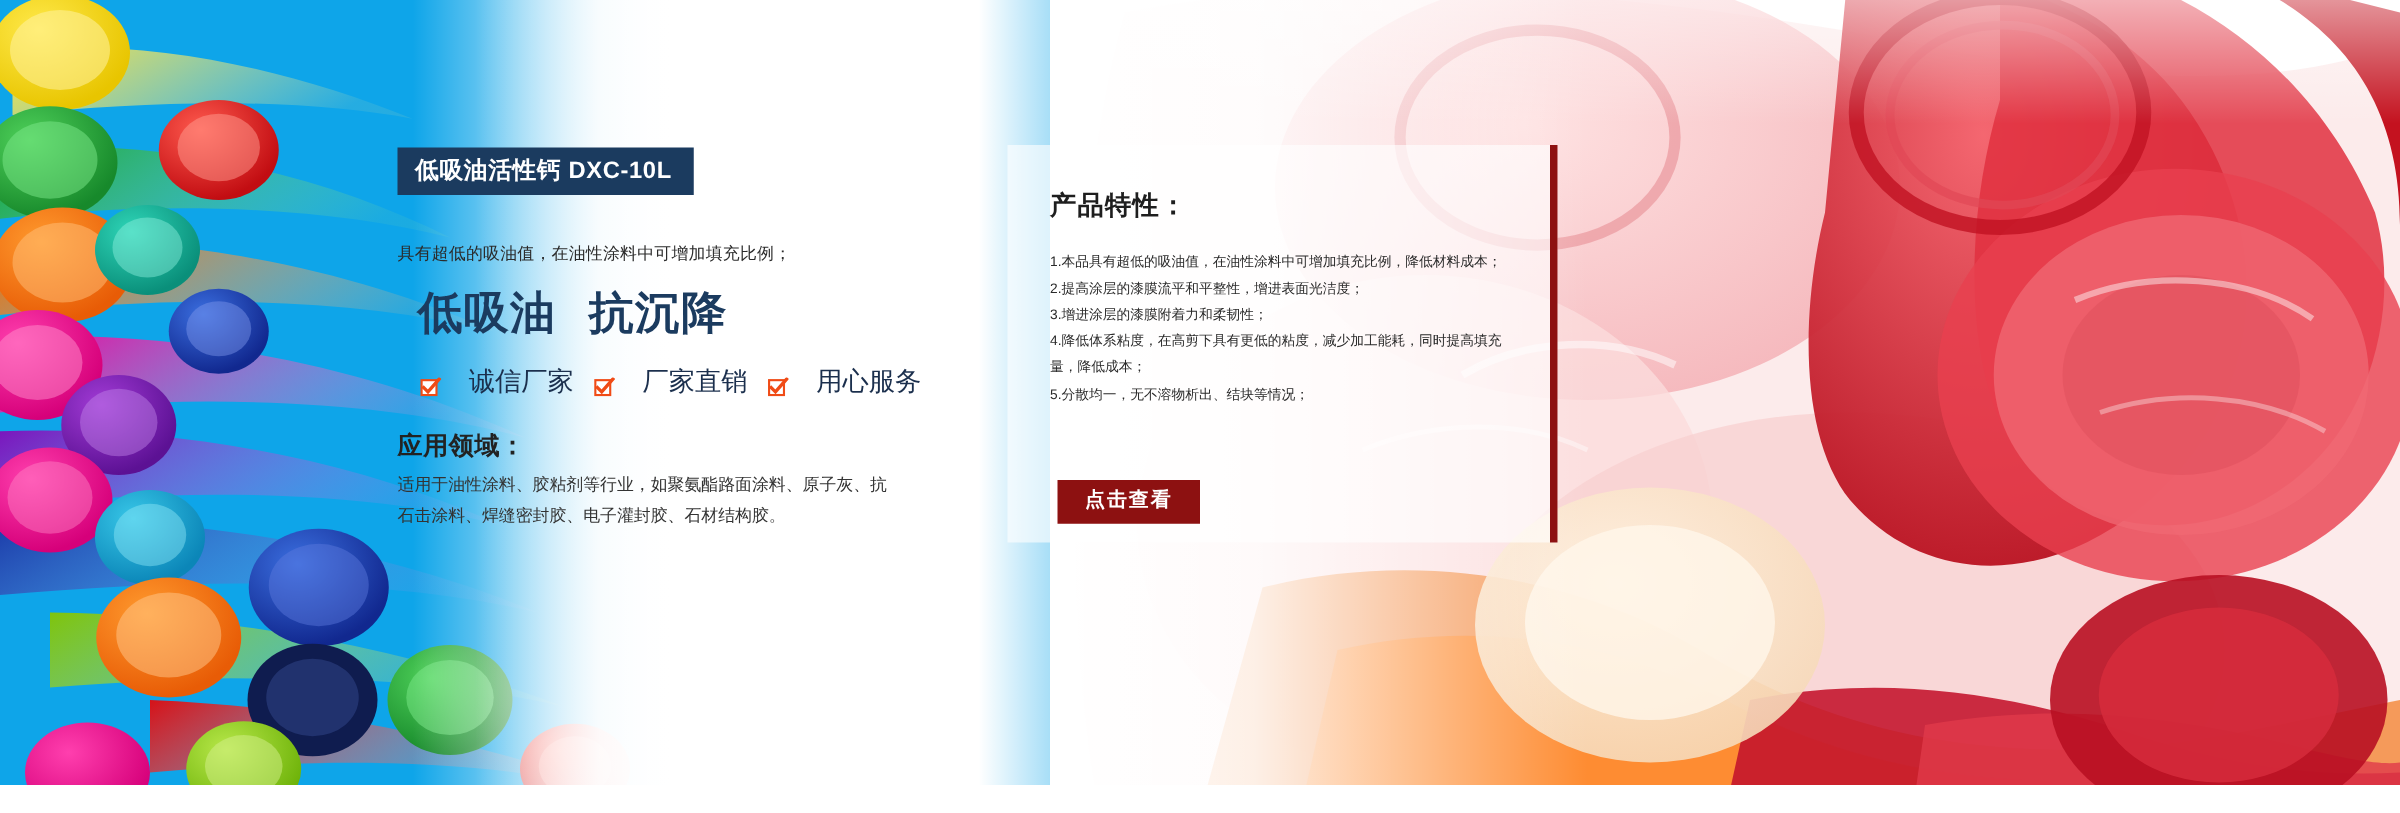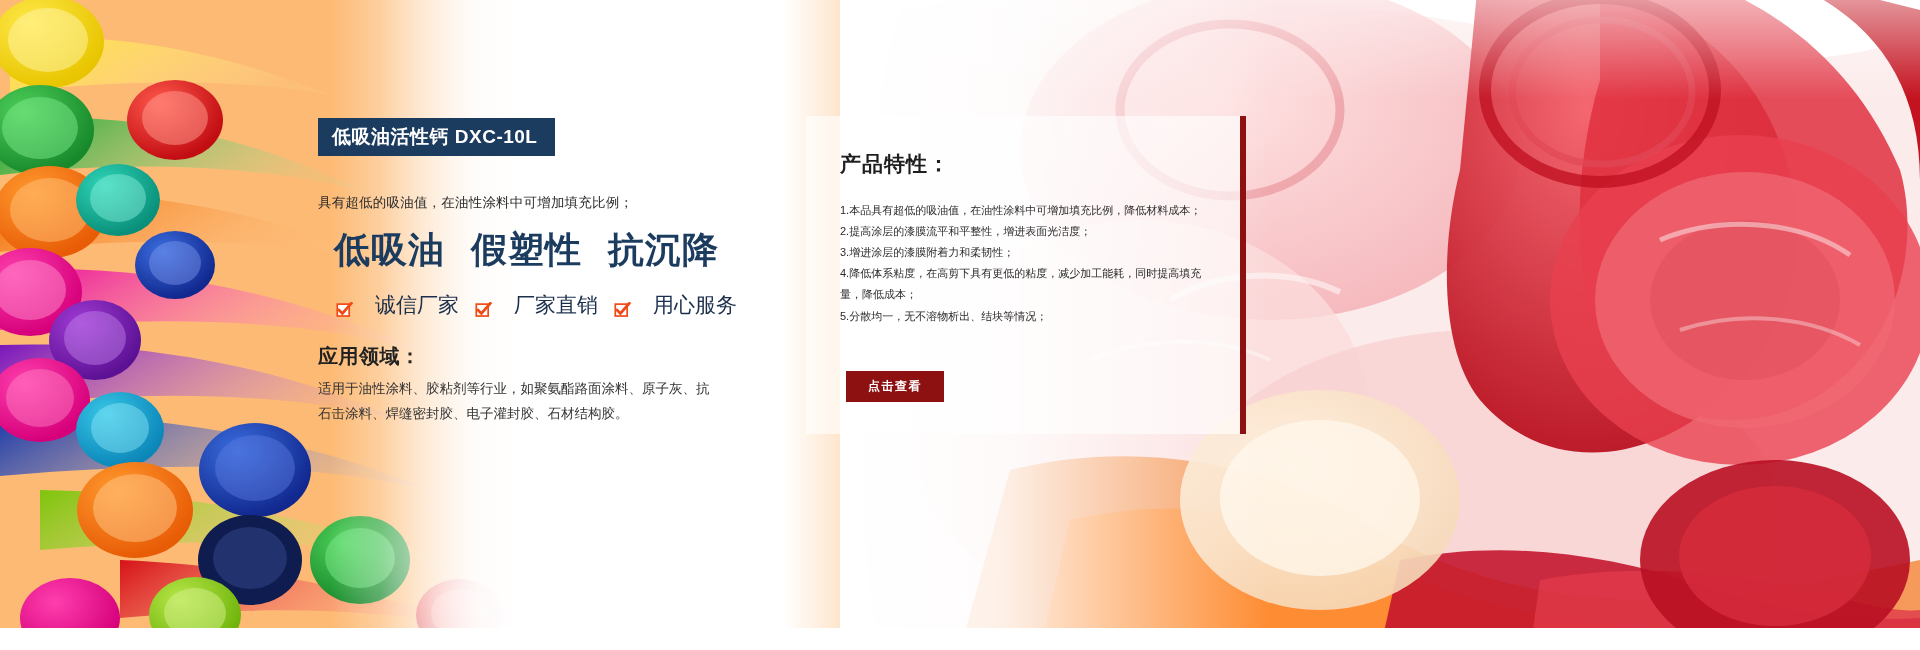--- a/index.html
+++ b/index.html
@@ -8,21 +8,21 @@
     font-family: "Liberation Sans", "DejaVu Sans", sans-serif;
     background: #ffffff;
     position: relative;
   }
 
   #stage {
     position: relative;
     width: 1920px;
     height: 628px;
     overflow: hidden;
-    background: #fdba74;
+    background: #0ea5e9;
   }
 
   
   .left-art {
     position: absolute;
     left: 0; top: 0;
     width: 560px; height: 650px;
     overflow: hidden;
     pointer-events: none;
   }
@@ -149,24 +149,24 @@
     margin-top: 22px;
     font-size: 11px;
     line-height: 1.92;
     color: #2a2a2a;
   }
   .panel-list p { margin: 0; }
 
   .cta {
     position: absolute;
     left: 40px;
-    bottom: 32px;
+    bottom: 15px;
     background: #8d1111;
     color: #ffffff;
-    font-size: 12px;
+    font-size: 16px;
     font-weight: bold;
     letter-spacing: 1.5px;
     padding: 9px 22px 10px 22px;
     border: none;
     cursor: pointer;
     line-height: 1;
     font-family: "Liberation Sans", "DejaVu Sans", sans-serif;
   }
 </style>
 </head>
@@ -407,21 +407,20 @@
   <div class="center-fade"></div>
 
   <div class="left-copy">
 
     <div class="title-badge">低吸油活性钙 DXC-10L</div>
 
     <div class="subline">具有超低的吸油值，在油性涂料中可增加填充比例；</div>
 
     <div class="headline">
       <span>低吸油</span>
-      <span>假塑性</span>
       <span>抗沉降</span>
     </div>
 
     <div class="checkrow">
 
       <div class="checkitem">
         <svg class="check-ico" viewBox="0 0 20 20">
           <rect x="1.5" y="2.5" width="14" height="14" fill="#ffffff" stroke="#f04b16" stroke-width="2"></rect>
           <path d="M3.5 9.5 L7.5 13.5 L18 1.5" stroke="#f04b16" stroke-width="3.2" fill="none" stroke-linecap="square" stroke-linejoin="miter"></path>
         </svg>

